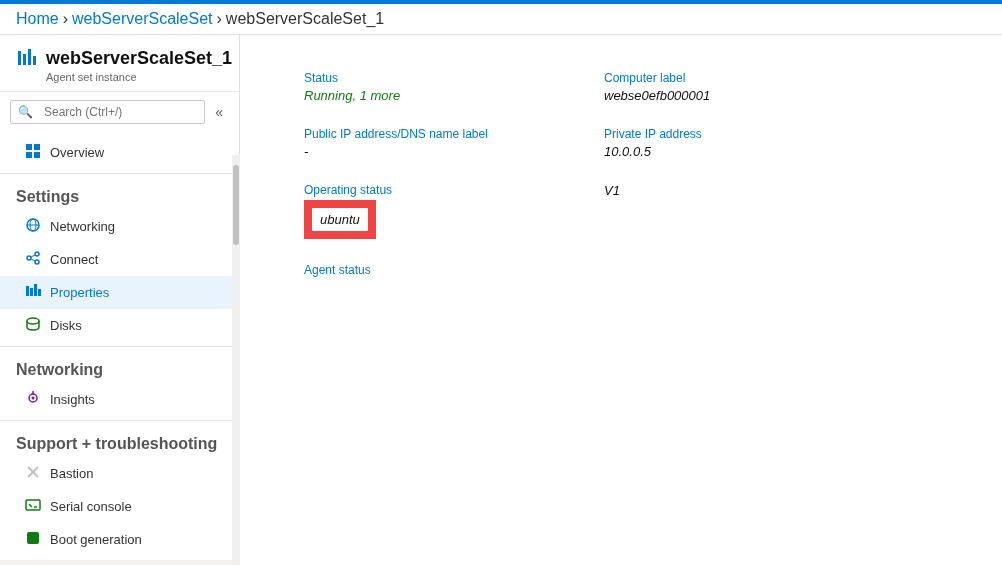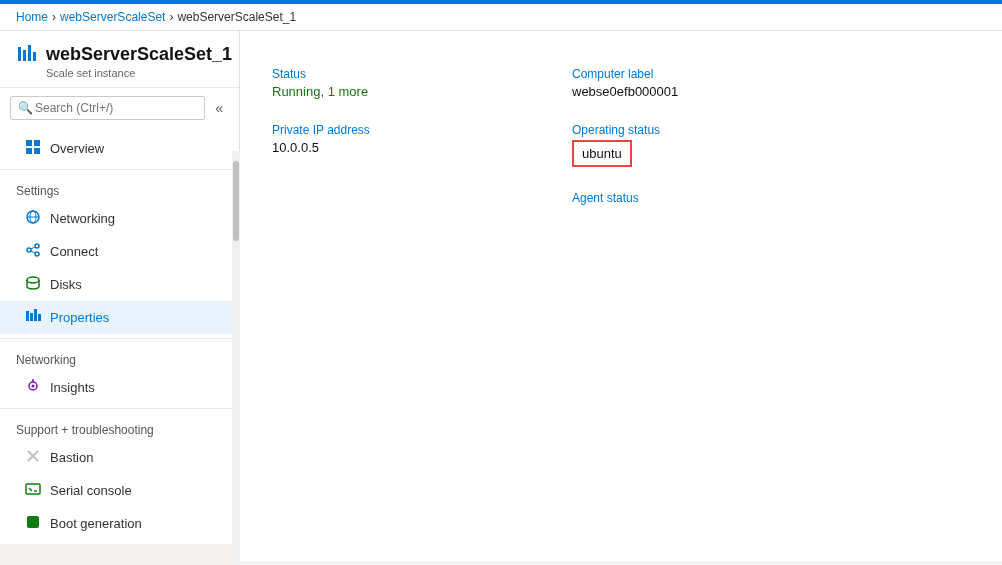--- a/index.html
+++ b/index.html
@@ -8,21 +8,21 @@
     
     .top-bar {
       height: 4px;
       background: #0078d4;
     }
 
     
     .breadcrumb {
       background: #fff;
       padding: 6px 16px;
-      font-size: 12px;
+      font-size: 16px;
       color: #0078d4;
       display: flex;
       align-items: center;
       gap: 4px;
       border-bottom: 1px solid #e0e0e0;
     }
     .breadcrumb span { color: #333; }
     .breadcrumb a { color: #0078d4; text-decoration: none; cursor: pointer; }
 
     
@@ -79,21 +79,21 @@
       display: flex;
       align-items: center;
       gap: 4px;
       position: relative;
     }
 
     .search-box {
       width: 100%;
       border: 1px solid #c8c8c8;
       border-radius: 2px;
-      padding: 4px 8px 4px 24px;
+      padding: 4px 8px 4px 33px;
       font-size: 12px;
       color: #be185d;
       outline: none;
       background: #fff;
     }
 
     .search-icon-inline {
       position: absolute;
       left: 18px;
       color: #666;
@@ -130,22 +130,22 @@
       font-size: 13px;
     }
 
     .nav-item.active {
       background: #e8f3fd;
       color: #0078d4;
       font-weight: 500;
     }
 
     .nav-section-label {
-      font-size: 12px;
-      font-weight: 400;
+      font-size: 16px;
+      font-weight: 700;
       color: #555;
       padding: 10px 16px 4px 16px;
       text-transform: none;
     }
 
     .nav-divider {
       height: 1px;
       background: #e8e8e8;
       margin: 4px 0;
     }
@@ -171,39 +171,41 @@
 
     .properties-grid {
       display: grid;
       grid-template-columns: 1fr 1fr;
       gap: 0;
       max-width: 600px;
     }
 
     .property-item {
       padding: 12px 16px 12px 0;
+      margin-left: 32px;
     }
 
     .property-label {
       font-size: 12px;
       color: #0078d4;
       margin-bottom: 3px;
     }
 
     .property-value {
       font-size: 13px;
       color: #111;
+      font-style: italic;
     }
 
     .property-value.running {
       color: #107c10;
     }
 
     .os-box {
-      border: 2px solid #ef4444;
+      border: 8px solid #ef4444;
       padding: 4px 8px;
       display: inline-block;
     }
 
     
     .sidebar-wrapper {
       position: relative;
       width: 240px;
       flex-shrink: 0;
     }
@@ -249,21 +251,21 @@
             <svg width="22" height="22" viewBox="0 0 22 22" fill="none">
               <rect x="2" y="4" width="3" height="14" fill="#0078d4"></rect>
               <rect x="7" y="7" width="3" height="11" fill="#0078d4"></rect>
               <rect x="12" y="2" width="3" height="16" fill="#0078d4"></rect>
               <rect x="17" y="9" width="3" height="9" fill="#0078d4"></rect>
             </svg>
           </span>
           <span class="page-title-text">webServerScaleSet_1</span>
 
         </div>
-        <div class="page-subtitle">Scale set instance</div>
+        <div class="page-subtitle">Agent set instance</div>
       </div>
 
       <div class="search-container">
         <span class="search-icon-inline">🔍</span>
         <input class="search-box" type="text" placeholder="Search (Ctrl+/)" style="">
         <button class="collapse-btn">«</button>
       </div>
 
       <div class="sidebar-nav">
 
@@ -299,42 +301,42 @@
                 <circle cx="4" cy="8" r="2" fill="none" stroke="#0078d4" stroke-width="1.5"></circle>
                 <circle cx="12" cy="4" r="2" fill="none" stroke="#0078d4" stroke-width="1.5"></circle>
                 <circle cx="12" cy="12" r="2" fill="none" stroke="#0078d4" stroke-width="1.5"></circle>
                 <line x1="6" y1="7" x2="10" y2="5" stroke="#0078d4" stroke-width="1"></line>
                 <line x1="6" y1="9" x2="10" y2="11" stroke="#0078d4" stroke-width="1"></line>
               </svg>
           </span>
           <span>Connect</span>
         </div>
 
-        <div class="nav-item">
-          <span class="nav-icon">
-            <svg width="16" height="16" viewBox="0 0 16 16">
-                <ellipse cx="8" cy="5" rx="6" ry="3" fill="none" stroke="#107c10" stroke-width="1.5"></ellipse>
-                <path d="M2 5v6c0 1.7 2.7 3 6 3s6-1.3 6-3V5" fill="none" stroke="#107c10" stroke-width="1.5"></path>
-              </svg>
-          </span>
-          <span>Disks</span>
-        </div>
-
         <div class="nav-item active">
           <span class="nav-icon">
             <svg width="16" height="16" viewBox="0 0 16 16">
               <rect x="1" y="3" width="3" height="10" fill="#0078d4"></rect>
               <rect x="5" y="5" width="3" height="8" fill="#0078d4"></rect>
               <rect x="9" y="1" width="3" height="12" fill="#0078d4"></rect>
               <rect x="13" y="6" width="3" height="7" fill="#0078d4"></rect>
             </svg>
           </span>
           <span>Properties</span>
         </div>
 
+        <div class="nav-item">
+          <span class="nav-icon">
+            <svg width="16" height="16" viewBox="0 0 16 16">
+                <ellipse cx="8" cy="5" rx="6" ry="3" fill="none" stroke="#107c10" stroke-width="1.5"></ellipse>
+                <path d="M2 5v6c0 1.7 2.7 3 6 3s6-1.3 6-3V5" fill="none" stroke="#107c10" stroke-width="1.5"></path>
+              </svg>
+          </span>
+          <span>Disks</span>
+        </div>
+
         <div class="nav-divider"></div>
         <div class="nav-section-label">Networking</div>
 
         <div class="nav-item">
           <span class="nav-icon">
             <svg width="16" height="16" viewBox="0 0 16 16">
                 <circle cx="8" cy="8" r="4" fill="none" stroke="#7719aa" stroke-width="1.5"></circle>
                 <circle cx="8" cy="8" r="1.5" fill="#7719aa"></circle>
                 <line x1="8" y1="1" x2="8" y2="4" stroke="#7719aa" stroke-width="1.5"></line>
               </svg>
@@ -389,34 +391,39 @@
       <div class="property-item">
         <div class="property-label">Status</div>
         <div class="property-value running">Running, 1 more</div>
       </div>
 
       <div class="property-item">
         <div class="property-label">Computer label</div>
         <div class="property-value">webse0efb000001</div>
       </div>
 
+      <div class="property-item">
+        <div class="property-label">Public IP address/DNS name label</div>
+        <div class="property-value">-</div>
+      </div>
 
       <div class="property-item">
         <div class="property-label">Private IP address</div>
         <div class="property-value">10.0.0.5</div>
       </div>
 
       <div class="property-item">
         <div class="property-label">Operating status</div>
         <div class="os-box">
           <div class="property-value">ubuntu</div>
         </div>
       </div>
 
       <div class="property-item">
+        <div class="property-value">V1</div>
       </div>
 
       <div class="property-item">
         <div class="property-label">Agent status</div>
       </div>
 
     </div>
   </div>
 </div>
 

